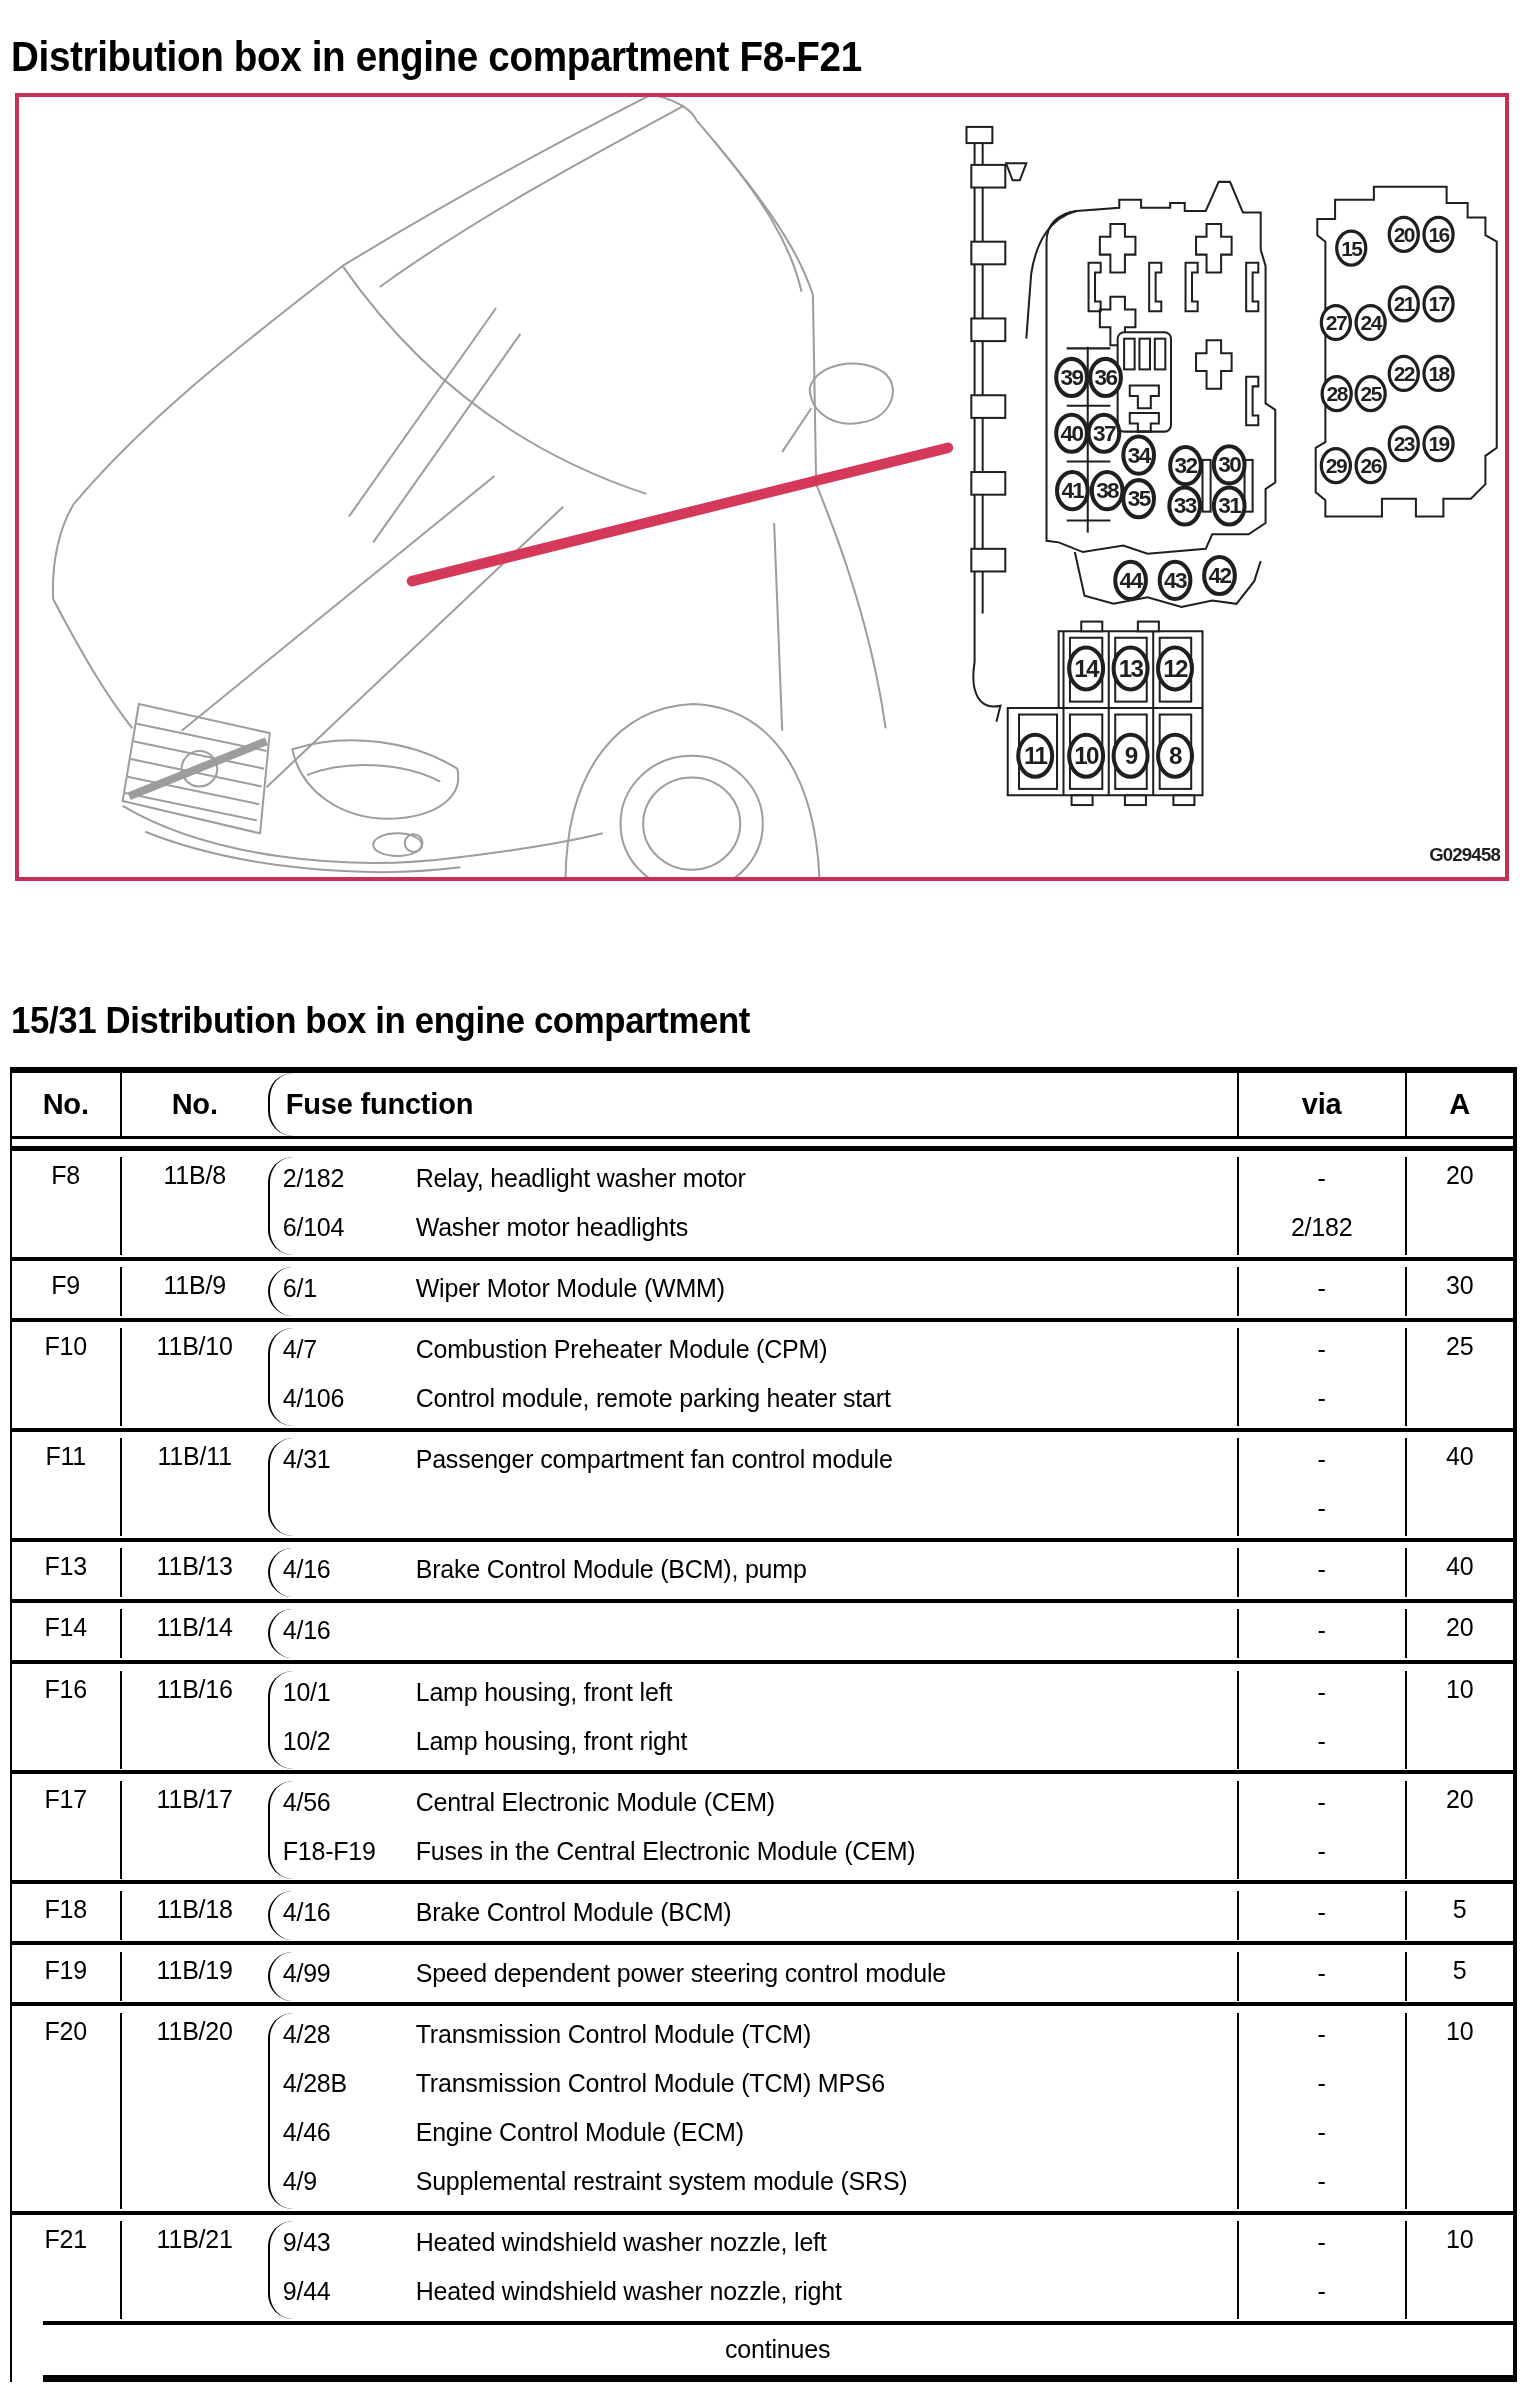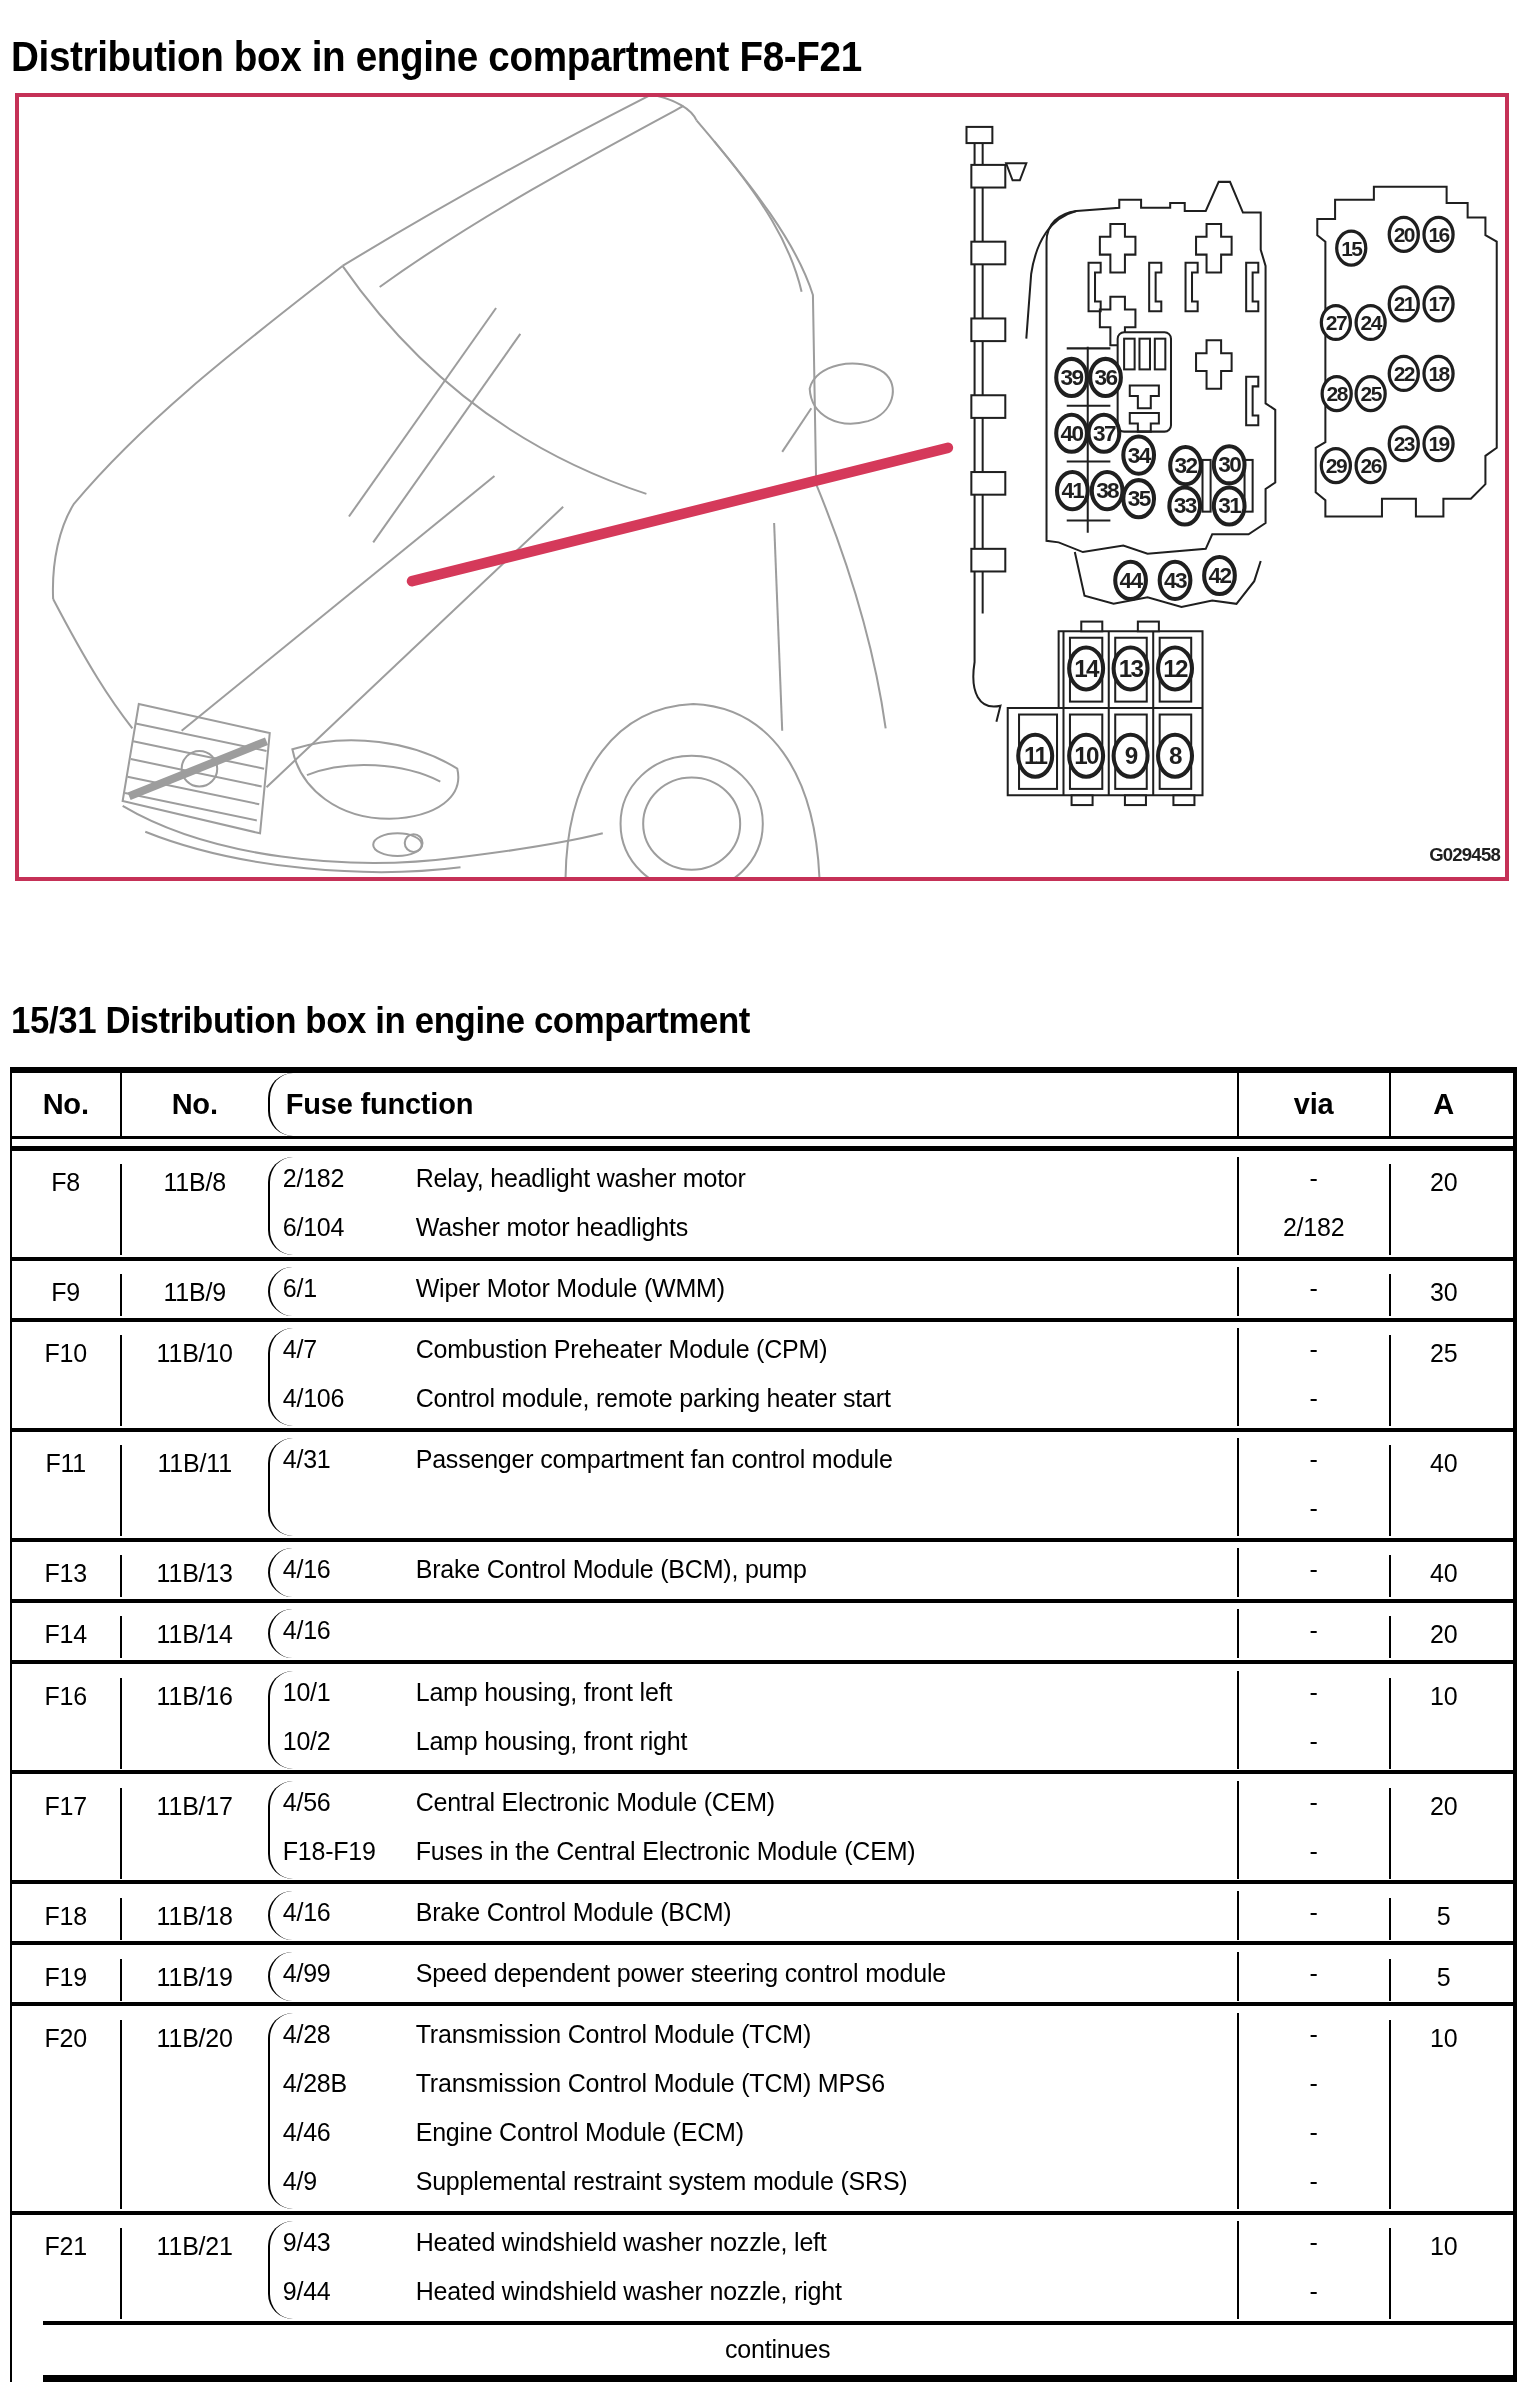--- a/index.html
+++ b/index.html
@@ -21,28 +21,28 @@
   
   #fuse-table{position:absolute;left:9.7px;top:1067px;width:1501px;
               border-top:6.5px solid #000;border-left:2.4px solid #000;border-right:4px solid #000;
               font-size:25px;letter-spacing:-0.2px;font-stretch:condensed;}
   .trow{display:flex;width:100%;box-sizing:border-box;}
   .cell{box-sizing:border-box;border-left:2.4px solid #000;}
   .cell:first-child{border-left:none;}
   .c-no1{width:108px;text-align:center;}
   .c-no2{width:148px;text-align:center;}
   .c-fn {width:969px;border-radius:25px;}
-  .c-via{width:152px;text-align:center;}
+  .c-via{width:168px;text-align:center;}
   .c-amp{width:108px;text-align:center;}
   #thead .cell{font-weight:bold;font-size:29px;height:63px;display:flex;
                align-items:center;justify-content:center;}
   #thead .c-fn{justify-content:flex-start;padding-left:16px;}
   .dblrule{height:6.5px;border-top:3.2px solid #000;border-bottom:5.7px solid #000;}
   .drow{border-top:4px solid #000;padding-top:6.5px;padding-bottom:1.6px;}
-  .drow .c-no1,.drow .c-no2,.drow .c-amp{padding-top:4px;margin-top:7px;}
+  .drow .c-no1,.drow .c-no2,.drow .c-amp{padding-top:4px;}
   #tbody .drow:first-child{border-top:none;}
   .fline{display:flex;height:49px;line-height:42px;}
   .fcode{width:133px;padding-left:13px;flex:none;}
   .fdesc{flex:1;}
   .vline{height:49px;line-height:42px;}
   #continues-row{border-top:4px solid #000;border-bottom:7.3px solid #000;
                  height:50px;display:flex;align-items:center;justify-content:center;margin-left:31px;}
 </style>
 </head>
 <body>

